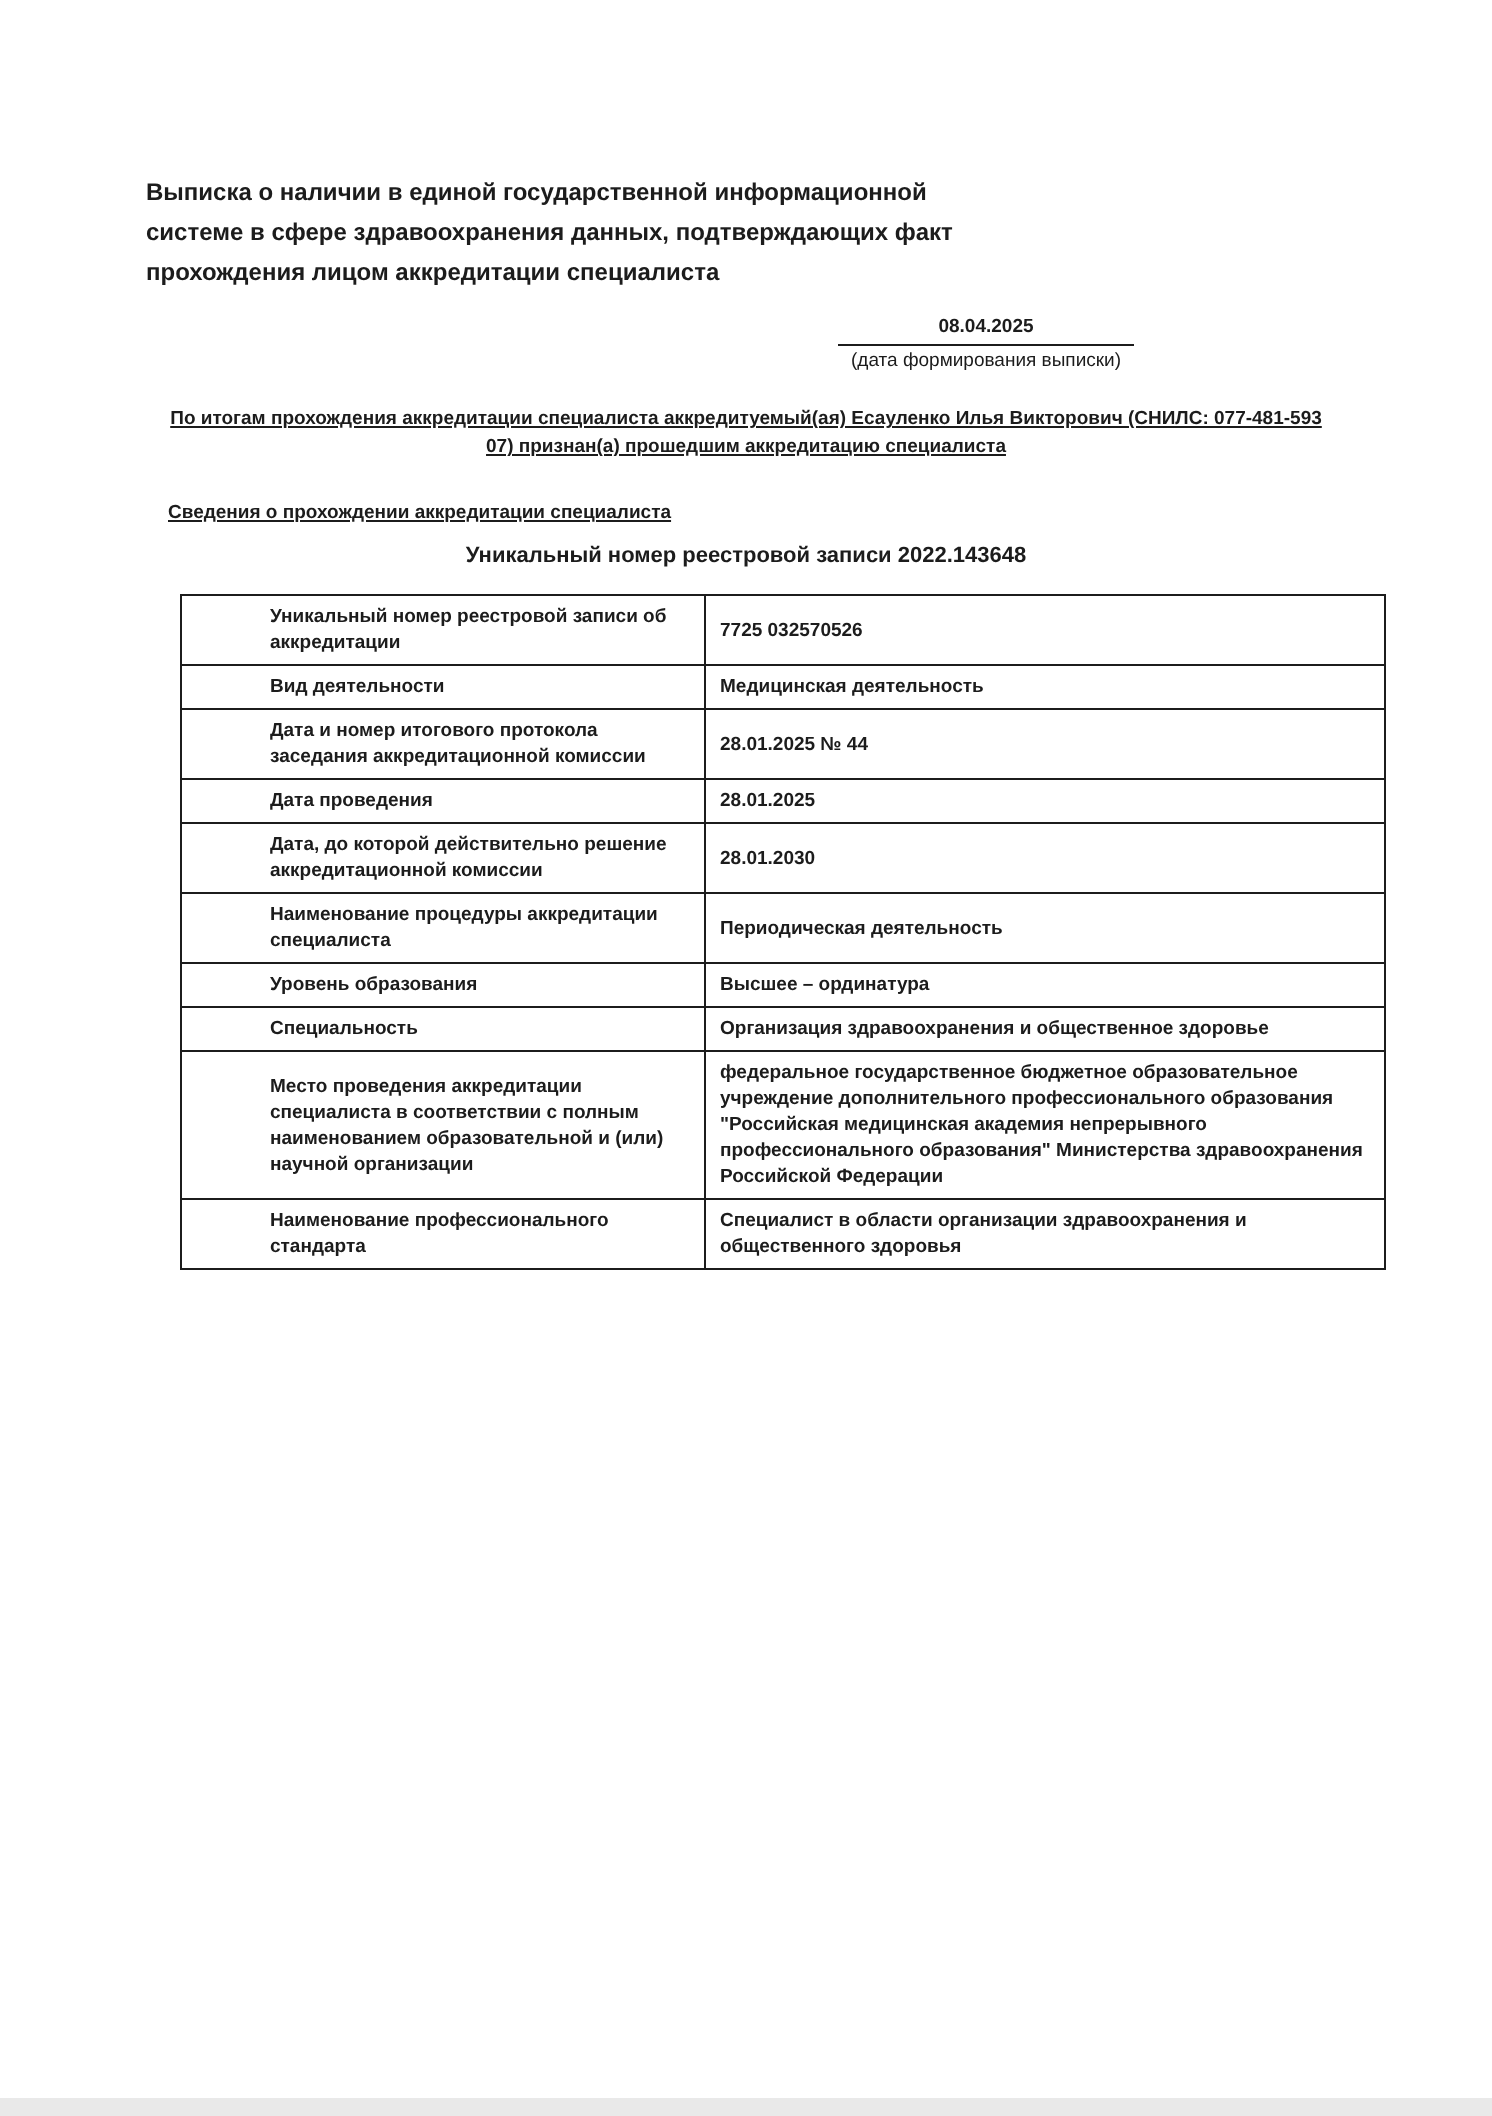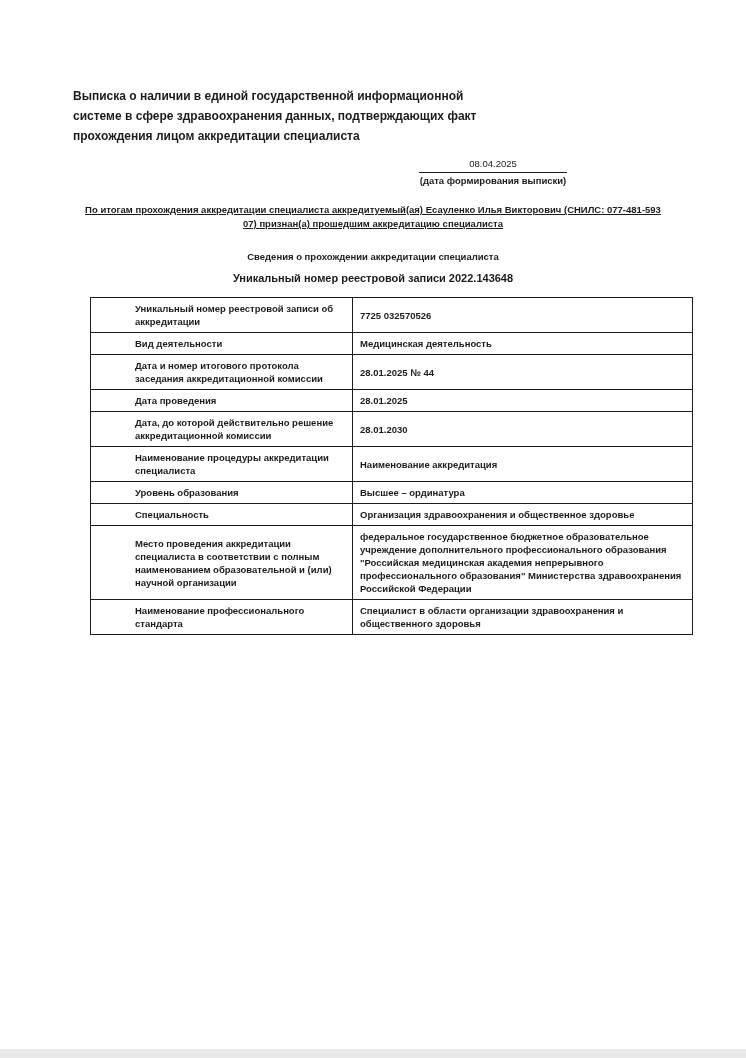--- a/index.html
+++ b/index.html
@@ -30,50 +30,51 @@
   }
   .date-block {
     position: absolute;
     top: 158px;
     left: 419px;
     width: 148px;
     text-align: center;
   }
   .date-value {
     font-size: 9.5px;
-    font-weight: normal;
+    font-weight: bold;
     padding-bottom: 3px;
     border-bottom: 1.5px solid #1c1c1c;
   }
   .date-caption {
     font-size: 9.5px;
-    font-weight: bold;
+    font-weight: normal;
     padding-top: 2px;
     white-space: nowrap;
   }
   .intro {
     position: absolute;
     top: 203px;
     left: 85px;
     width: 576px;
     margin: 0;
     text-align: center;
     font-size: 9.5px;
     font-weight: bold;
     line-height: 14px;
     text-decoration: underline;
   }
   .section-heading {
     position: absolute;
     top: 251px;
-    left: 73px;
+    left: 84px;
     width: 600px;
-    text-align: center;
+    text-align: left;
     font-size: 9.5px;
     font-weight: bold;
+    text-decoration: underline;
   }
   .registry-heading {
     position: absolute;
     top: 272px;
     left: 73px;
     width: 600px;
     text-align: center;
     font-size: 11px;
     font-weight: bold;
   }
@@ -145,21 +146,21 @@
       <tr>
         <td class="label-cell">Дата проведения</td>
         <td class="value-cell">28.01.2025</td>
       </tr>
       <tr>
         <td class="label-cell">Дата, до которой действительно решение аккредитационной комиссии</td>
         <td class="value-cell">28.01.2030</td>
       </tr>
       <tr>
         <td class="label-cell">Наименование процедуры аккредитации специалиста</td>
-        <td class="value-cell">Наименование аккредитация</td>
+        <td class="value-cell">Периодическая деятельность</td>
       </tr>
       <tr>
         <td class="label-cell">Уровень образования</td>
         <td class="value-cell">Высшее – ординатура</td>
       </tr>
       <tr>
         <td class="label-cell">Специальность</td>
         <td class="value-cell">Организация здравоохранения и общественное здоровье</td>
       </tr>
       <tr>

